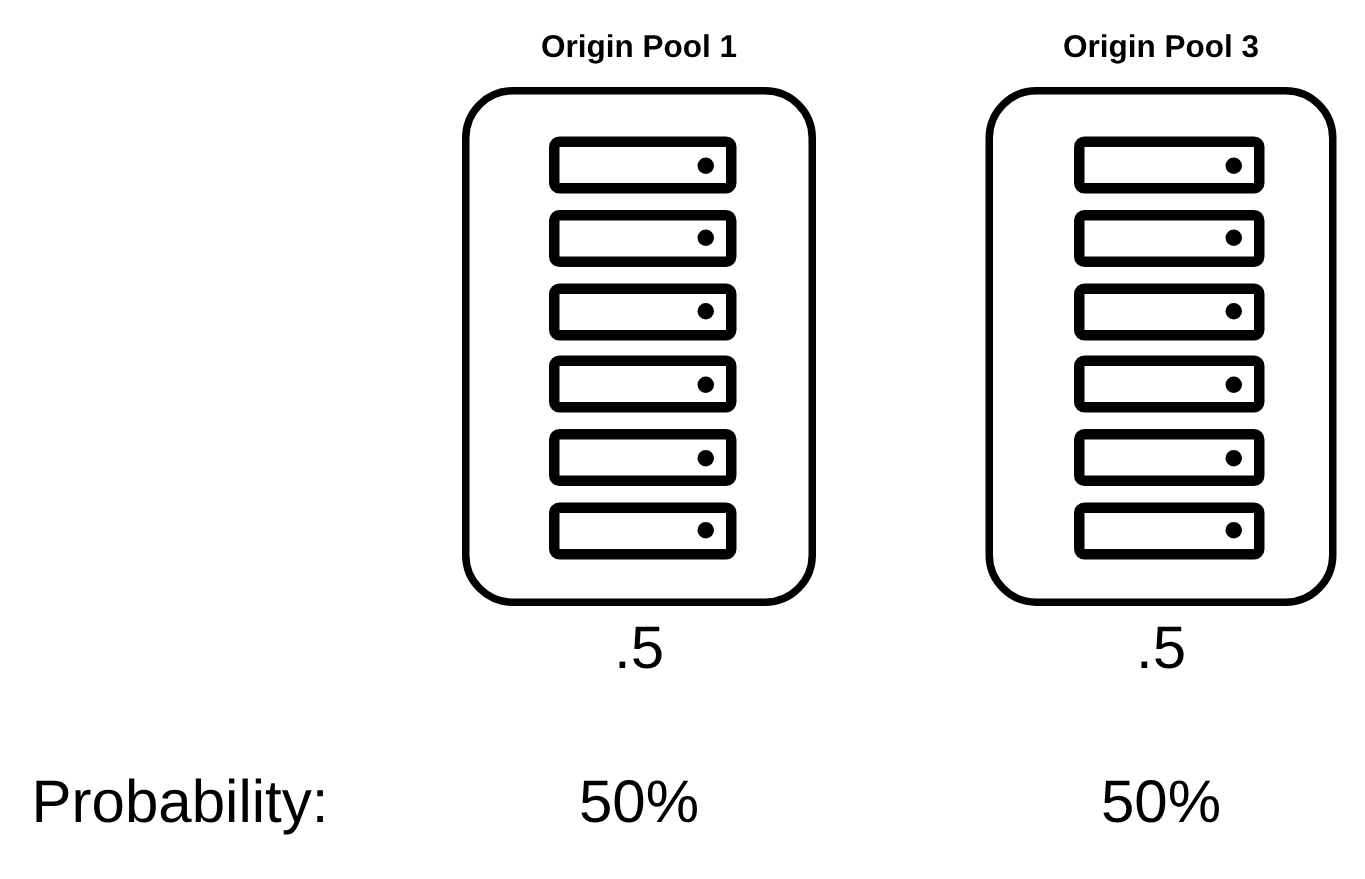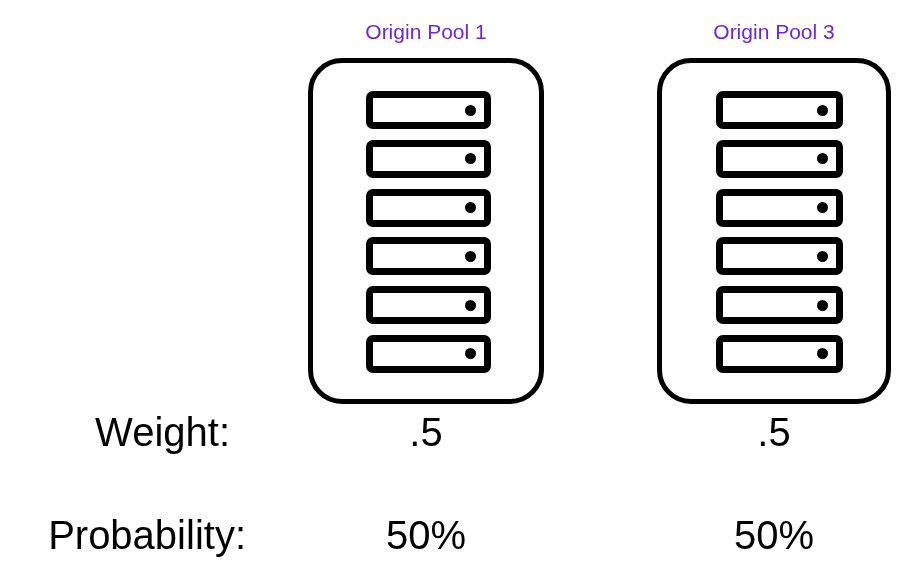--- a/index.html
+++ b/index.html
@@ -17,25 +17,25 @@
     width: 910px;
     height: 586px;
     background: #ffffff;
     overflow: hidden;
   }
 
   
   .pool-title {
     position: absolute;
     font-family: "Liberation Sans", sans-serif;
-    font-weight: normal;
+    font-weight: bold;
     font-size: 21px;
     line-height: 26px;
     text-align: center;
-    color: #6d28d9;
+    color: #000000;
     white-space: nowrap;
   }
 
   
   .pool-box {
     position: absolute;
     box-sizing: border-box;
     background: #ffffff;
     border: 5px solid #000000;
     border-radius: 34px;
@@ -140,25 +140,24 @@
       </div>
       <div class="server">
         <span class="server-led"></span>
       </div>
       <div class="server">
         <span class="server-led"></span>
       </div>
     </div>
   </div>
 
-  <div class="row-label" style="left:18px; top:408px; width:212px;">Weight:</div>
 
   <div class="row-value" style="left:308px; top:408px; width:236px;">.5</div>
 
   <div class="row-value" style="left:657px; top:408px; width:234px;">.5</div>
 
-  <div class="row-label" style="left:26px; top:511px; width:220px;">Probability:</div>
+  <div class="row-label" style="left:10px; top:511px; width:220px;text-align:center;">Probability:</div>
 
   <div class="row-value" style="left:308px; top:511px; width:236px;">50%</div>
 
   <div class="row-value" style="left:657px; top:511px; width:234px;">50%</div>
 
 </div>
 
 </body></html>

